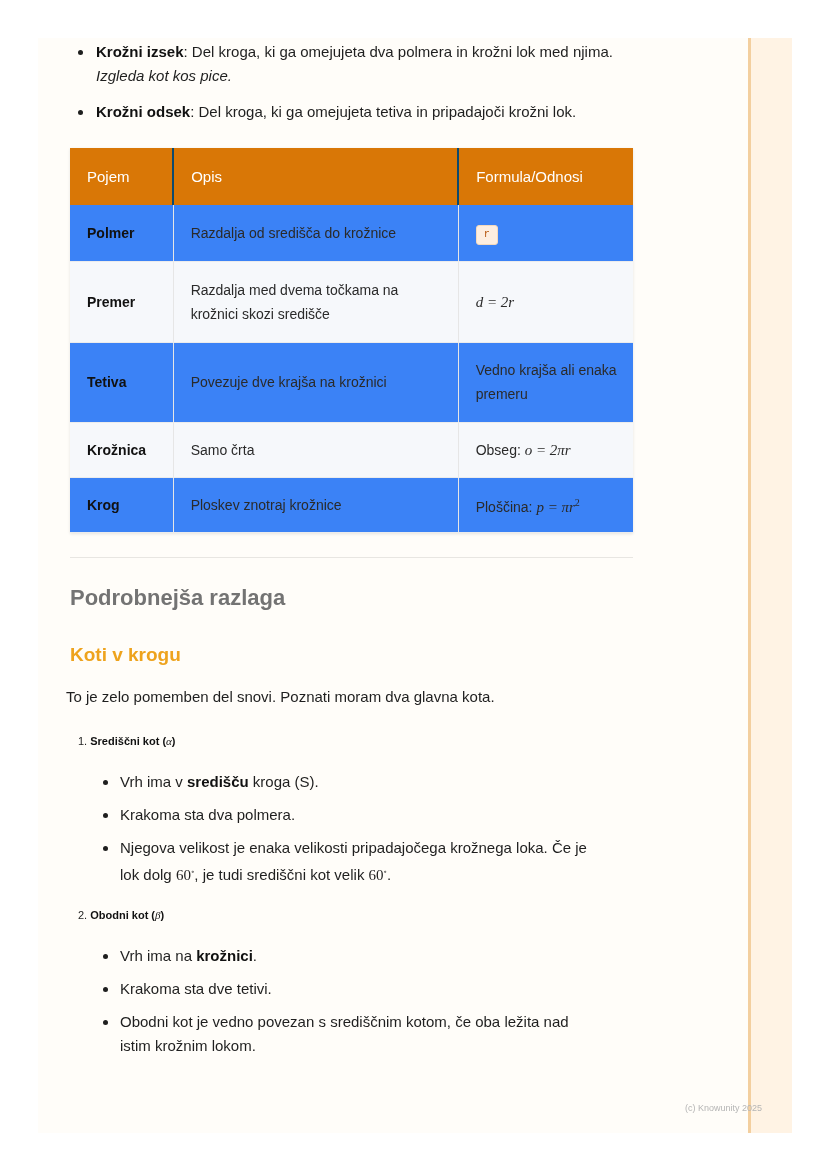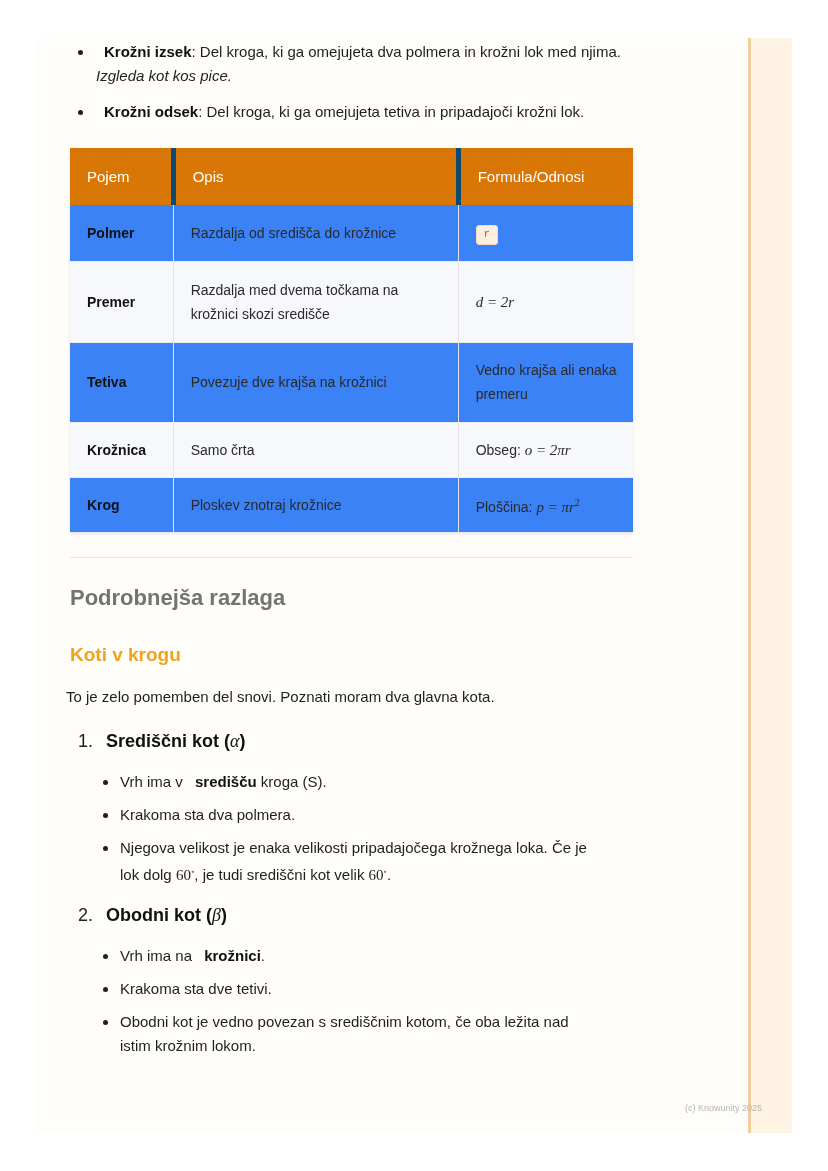--- a/index.html
+++ b/index.html
@@ -24,32 +24,32 @@
   .content { position: absolute; left: 70px; top: 38px; width: 564px; }
 
   ul.terms { list-style: none; margin: 0; padding: 0; }
   ul.terms li { position: relative; padding-left: 26px; font-size: 15px; line-height: 24px; margin: 0; }
   ul.terms li::before {
     content: ""; position: absolute; left: 8px; top: 10px; width: 5px; height: 5px;
     border-radius: 50%; background: #1f1f1f;
   }
   ul.terms li.item1 { position: absolute; left: 0; top: 2px; width: 560px; }
   ul.terms li.item2 { position: absolute; left: 0; top: 62px; width: 560px; white-space: nowrap; }
-  b { font-weight: 700; color: #111; margin-left: 8px; }
+  b { font-weight: 700; color: #111; }
   i.em { font-style: italic; }
 
   .tbl {
     position: absolute; left: 70px; top: 148px; width: 563px;
     border-collapse: collapse; font-size: 14px;
     box-shadow: 0 1px 3px rgba(0,0,0,0.10);
   }
   .tbl th {
     background: #d97706; color: #ffffff; text-align: left; font-weight: 400;
     height: 57px; padding: 0 0 0 17px; font-size: 15px;
-    border-right: 5px solid #0c4a6e;
+    border-right: 2px solid #0c4a6e;
   }
   .tbl th:last-child { border-right: none; }
   .tbl td {
     padding: 0 16px 0 17px; border-right: 1px solid #e6e6e6; border-bottom: 1px solid #ececec;
     line-height: 24px; color: #2a2a2a; vertical-align: middle;
   }
   .tbl td:last-child { border-right: none; }
   .tbl td.term { font-weight: 700; color: #111; }
   .tbl tr.odd td { background: #3b82f6; }
   .tbl tr.even td { background: #f6f8fb; }
@@ -63,21 +63,21 @@
     font-size: 10px; color: #b45309; background: #fdeee0; border: 1px solid #f4d9bd;
     border-radius: 3px; padding: 2px 7px; line-height: 14px;
   }
 
   .divider { position: absolute; left: 70px; top: 557px; width: 563px; height: 1px; background: #e8e6e2; }
 
   .h2 { position: absolute; left: 70px; top: 585px; font-size: 22px; font-weight: 700; color: #737373; margin: 0; }
   .h3 { position: absolute; left: 70px; top: 644px; font-size: 19px; font-weight: 700; color: #eea31d; margin: 0; }
   .para { position: absolute; left: 66px; top: 686px; font-size: 15px; line-height: 22px; margin: 0; }
 
-  .ol-head { position: absolute; left: 78px; font-size: 18px; line-height: 22px; }
+  .ol-head { position: absolute; left: 78px; font-size: 11px; line-height: 22px; }
   .ol-head .num { font-weight: 400; }
   .sub { position: absolute; left: 96px; width: 530px; font-size: 15px; line-height: 24px; padding-left: 24px; }
   .sub::before {
     content: ""; position: absolute; left: 7px; top: 10px; width: 5px; height: 5px;
     border-radius: 50%; background: #1f1f1f;
   }
   .greek { font-family: "Liberation Serif", "DejaVu Serif", serif; font-style: italic; font-weight: 400; }
   .deg { font-family: "Liberation Serif", "DejaVu Serif", serif; }
   .deg sup { font-size: 7px; }
 

